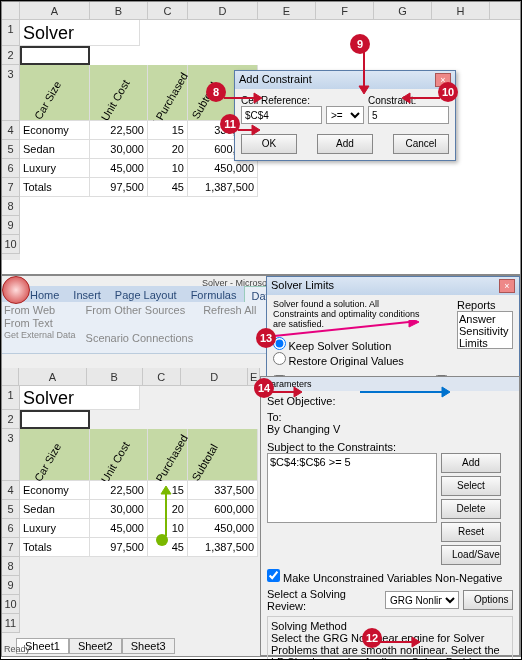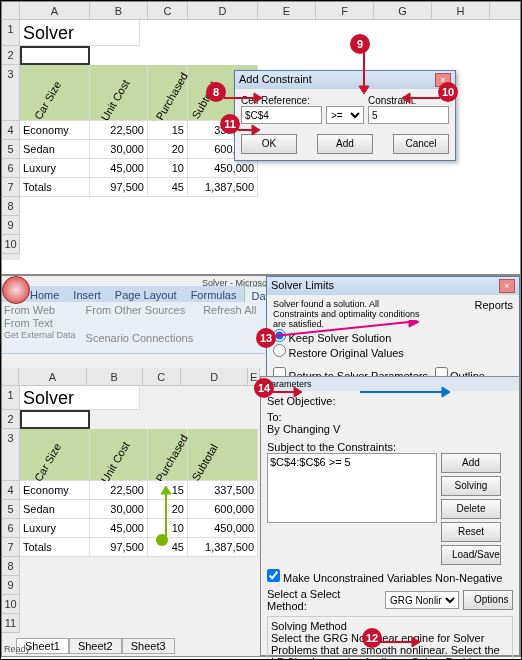--- a/index.html
+++ b/index.html
@@ -261,22 +261,27 @@
 
   <div class="sr-box" style="left:264px;top:0;width:254px;height:166px">
     <div class="dlg-title">
         <span>Solver Limits</span>
         <span class="dlg-close">×</span>
       </div>
     <div style="padding:4px 6px">
       <div class="small" style="width:150px">Solver found a solution. All Constraints and optimality conditions are satisfied.</div>
       <div style="position:absolute;right:6px;top:22px" class="small">
         <div>Reports</div>
-      </div>
-      <div style="">
+        <div class="listbox" style="width:56px;height:38px;padding:1px">
+          <div>Answer</div>
+          <div>Sensitivity</div>
+          <div>Limits</div>
+        </div>
+      </div>
+      <div style="margin-top:8px">
         <label class="small"><input type="radio" checked="" style=""> <span>Keep Solver Solution</span></label><br>
         <label class="small"><input type="radio" style=""> <span>Restore Original Values</span></label>
       </div>
       <div style="margin-top:8px;display:flex;justify-content:space-between">
         <label class="small"><input type="checkbox" style=""> <span>Return to Solver Parameters Dialog</span></label>
         <label class="small"><input type="checkbox" style=""> <span>Outline Reports</span></label>
       </div>
       <div style="margin-top:6px;display:flex;gap:8px">
         <button class="btn" style="width:54px">OK</button>
         <button class="btn" style="width:54px">Cancel</button>
@@ -294,29 +299,29 @@
     <div style="background:#dde5f0;padding:2px 4px" class="small">Parameters</div>
     <div style="padding:4px 6px" class="small">
       <div>Set Objective:</div>
       <div style="margin-top:4px">To:</div>
       <div style="">By Changing V</div>
       <div style="margin-top:6px">Subject to the Constraints:</div>
       <div style="display:flex;gap:4px">
         <div class="listbox" style="width:170px;height:70px;padding:2px"><span>$C$4:$C$6</span> &gt;= 5</div>
         <div style="display:flex;flex-direction:column;gap:3px">
           <button class="btn" style="width:60px">Add</button>
-          <button class="btn" style="width:60px">Solving</button>
+          <button class="btn" style="width:60px">Select</button>
           <button class="btn" style="width:60px">Delete</button>
           <button class="btn" style="width:60px">Reset All</button>
           <button class="btn" style="width:60px">Load/Save</button>
         </div>
       </div>
       <label style="margin-top:4px;display:block"><input type="checkbox" checked="" style=""> <span>Make Unconstrained Variables Non-Negative</span></label>
       <div style="display:flex;gap:4px;margin-top:4px;align-items:center">
-        <span>Select a Select Method:</span>
+        <span>Select a Solving Review:</span>
         <select class="sel" style="width:74px"><option>GRG Nonlinear</option></select>
         <button class="btn" style="width:50px">Options</button>
       </div>
       <div style="border:1px solid #ccc;padding:3px;margin-top:4px">
         <div>Solving Method</div>
         <div>Select the GRG Nonlinear engine for Solver Problems that are smooth nonlinear. Select the LP Simplex engine for linear Solver Problems, and select the Evolutionary engine for Solver problems that are non-smooth.</div>
       </div>
 
     </div>
   </div>

